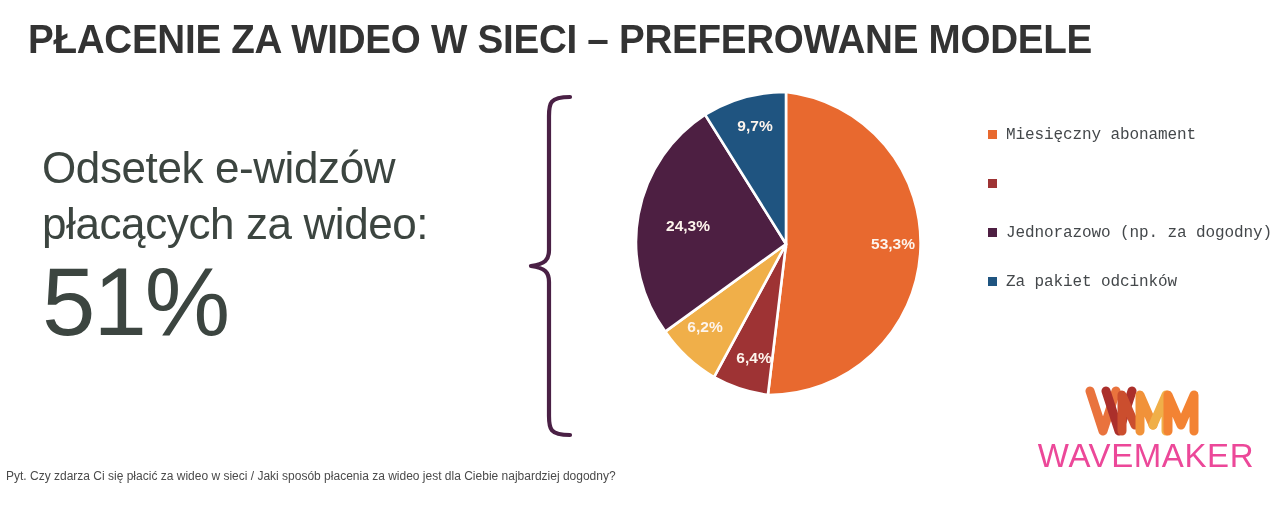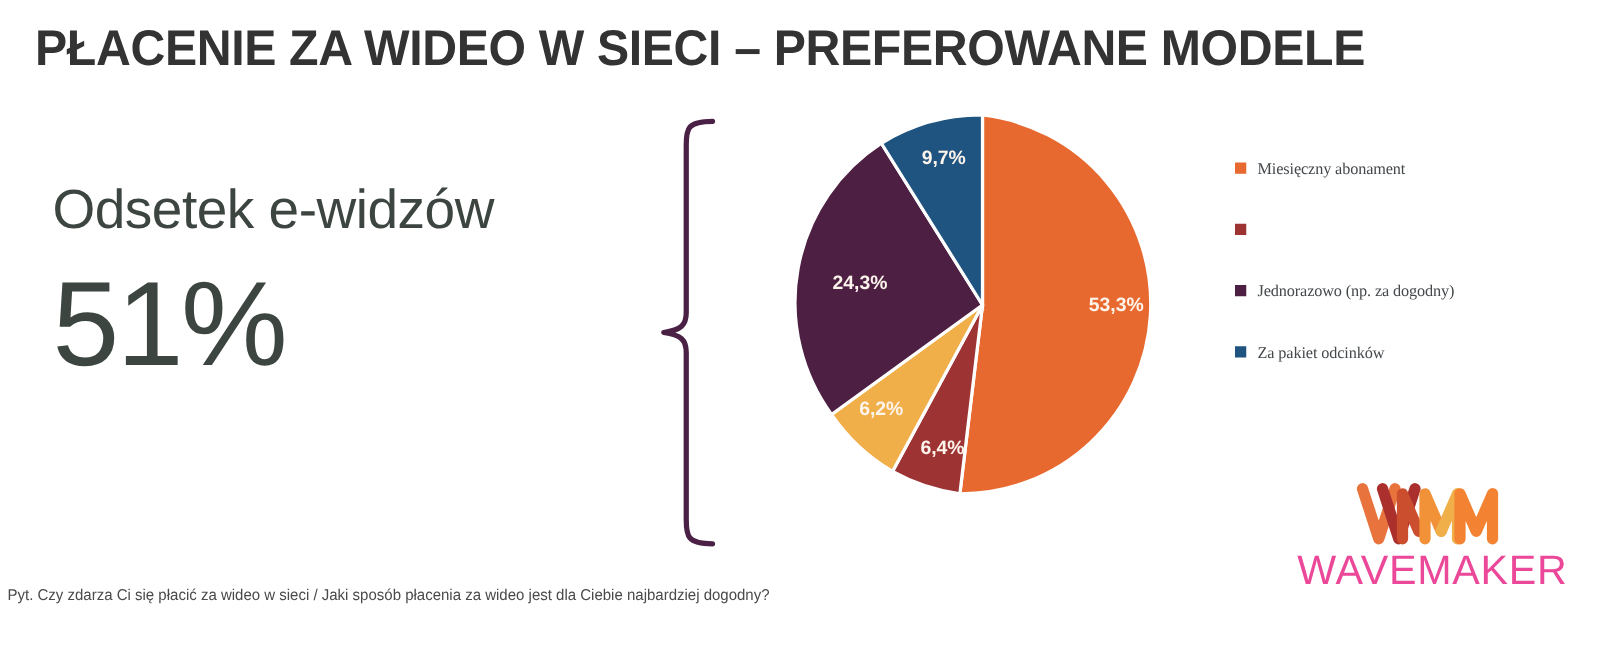--- a/index.html
+++ b/index.html
@@ -49,21 +49,20 @@
     letter-spacing: -0.4px;
     white-space: nowrap;
   }
   .big-stat {
     font-family: "Liberation Sans", sans-serif;
     font-size: 96px;
     font-weight: normal;
     color: #3c4540;
     line-height: 1.05;
     letter-spacing: -2px;
-    margin-top: 14px;
   }
 
   
   .brace {
     position: absolute;
     left: 528px;
     top: 92px;
     width: 64px;
     height: 348px;
   }
@@ -96,22 +95,22 @@
     align-items: center;
     height: 49px;
   }
   .legend-swatch {
     width: 9px;
     height: 9px;
     flex: 0 0 9px;
     margin-right: 9px;
   }
   .legend-label {
-    font-family: Liberation Serif, serif;
-    font-size: 13px;
+    font-family: Liberation Mono, monospace;
+    font-size: 16px;
     color: #44484b;
     white-space: nowrap;
     letter-spacing: -0.1px;
   }
 
   
   .footnote {
     position: absolute;
     left: 6px;
     top: 469px;
@@ -146,20 +145,21 @@
     white-space: nowrap;
   }
 </style>
 </head>
 <body>
 
 <div class="slide-title">PŁACENIE ZA WIDEO W SIECI – PREFEROWANE MODELE</div>
 
 <div class="left-block">
   <div class="lead-line">Odsetek e-widzów</div>
+  <div class="lead-line">płacących za wideo:</div>
   <div class="big-stat">51%</div>
 </div>
 
 <div class="brace">
   <svg width="64" height="348" viewBox="0 0 64 348">
     <path d="M 42 5
              C 22 5, 21 11, 21 24
              L 21 158
              C 21 168, 17 172, 3 174
              C 17 176, 21 180, 21 190

